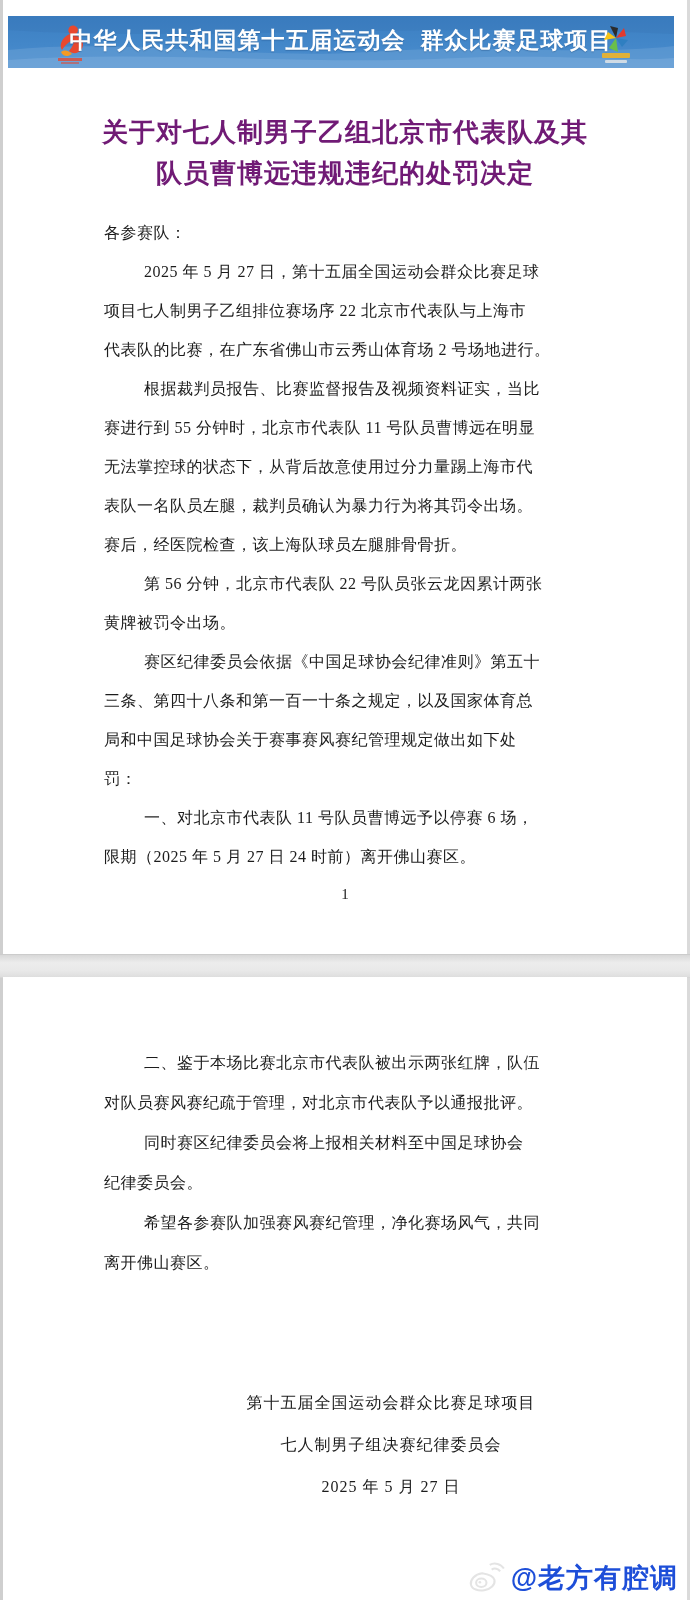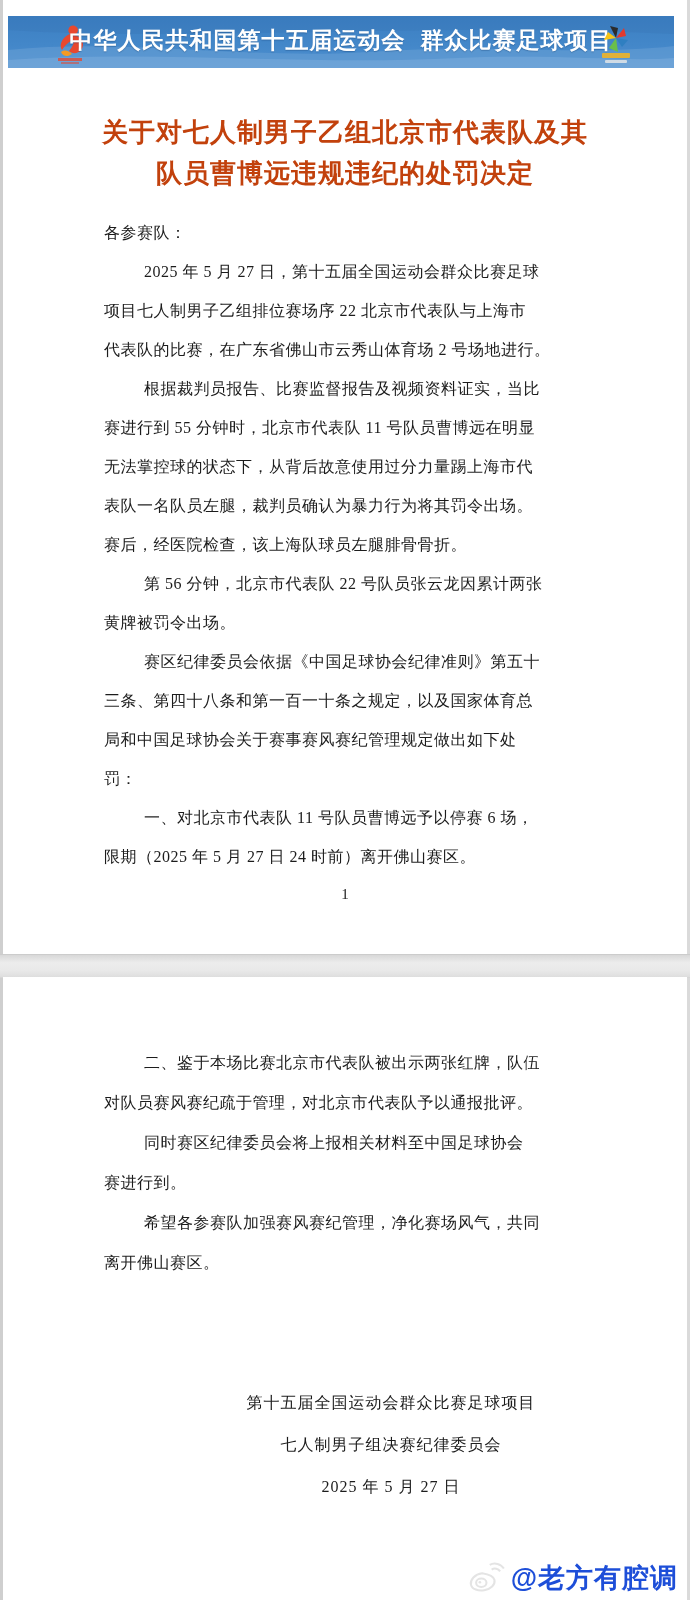--- a/index.html
+++ b/index.html
@@ -35,21 +35,21 @@
   #page1{top:68px;height:886px;}
   .page-gap{
     position:absolute;left:0;right:0;top:954px;height:22px;
     background:linear-gradient(180deg,#d8d8d8 0%,#ececec 35%,#e9e9e9 70%,#dedede 100%);
     border-top:1px solid #cccccc;border-bottom:1px solid #d6d6d6;
   }
   #page2{top:977px;height:623px;}
 
   .doc-title{
     position:absolute;left:0;right:0;top:44px;text-align:center;
-    font-size:26px;font-weight:700;line-height:41px;color:#c2410c;
+    font-size:26px;font-weight:700;line-height:41px;color:#701a75;
     letter-spacing:1px;
   }
   .body-block{position:absolute;left:101px;width:486px;font-size:16px;line-height:39px;}
   #page1 .body-block{top:145px;}
   #page2 .body-block{top:66px;line-height:40px;}
   .tline{white-space:nowrap;letter-spacing:0.5px;}
   .tline.indent{padding-left:40px;}
   .page-num{
     position:absolute;left:0;right:0;top:818px;text-align:center;
     font-size:15px;color:#222;
@@ -149,21 +149,21 @@
   <div class="page-gap"></div>
 
   <div class="page" id="page2">
     <div class="body-block">
       <div>
           <div class="tline indent">二、鉴于本场比赛北京市代表队被出示两张红牌，队伍</div>
           <div class="tline">对队员赛风赛纪疏于管理，对北京市代表队予以通报批评。</div>
         </div>
       <div>
           <div class="tline indent">同时赛区纪律委员会将上报相关材料至中国足球协会</div>
-          <div class="tline">赛进行到。</div>
+          <div class="tline">纪律委员会。</div>
         </div>
       <div>
           <div class="tline indent">希望各参赛队加强赛风赛纪管理，净化赛场风气，共同</div>
           <div class="tline">离开佛山赛区。</div>
         </div>
     </div>
 
     <div class="signature">
       <div>第十五届全国运动会群众比赛足球项目</div>
       <div>七人制男子组决赛纪律委员会</div>

